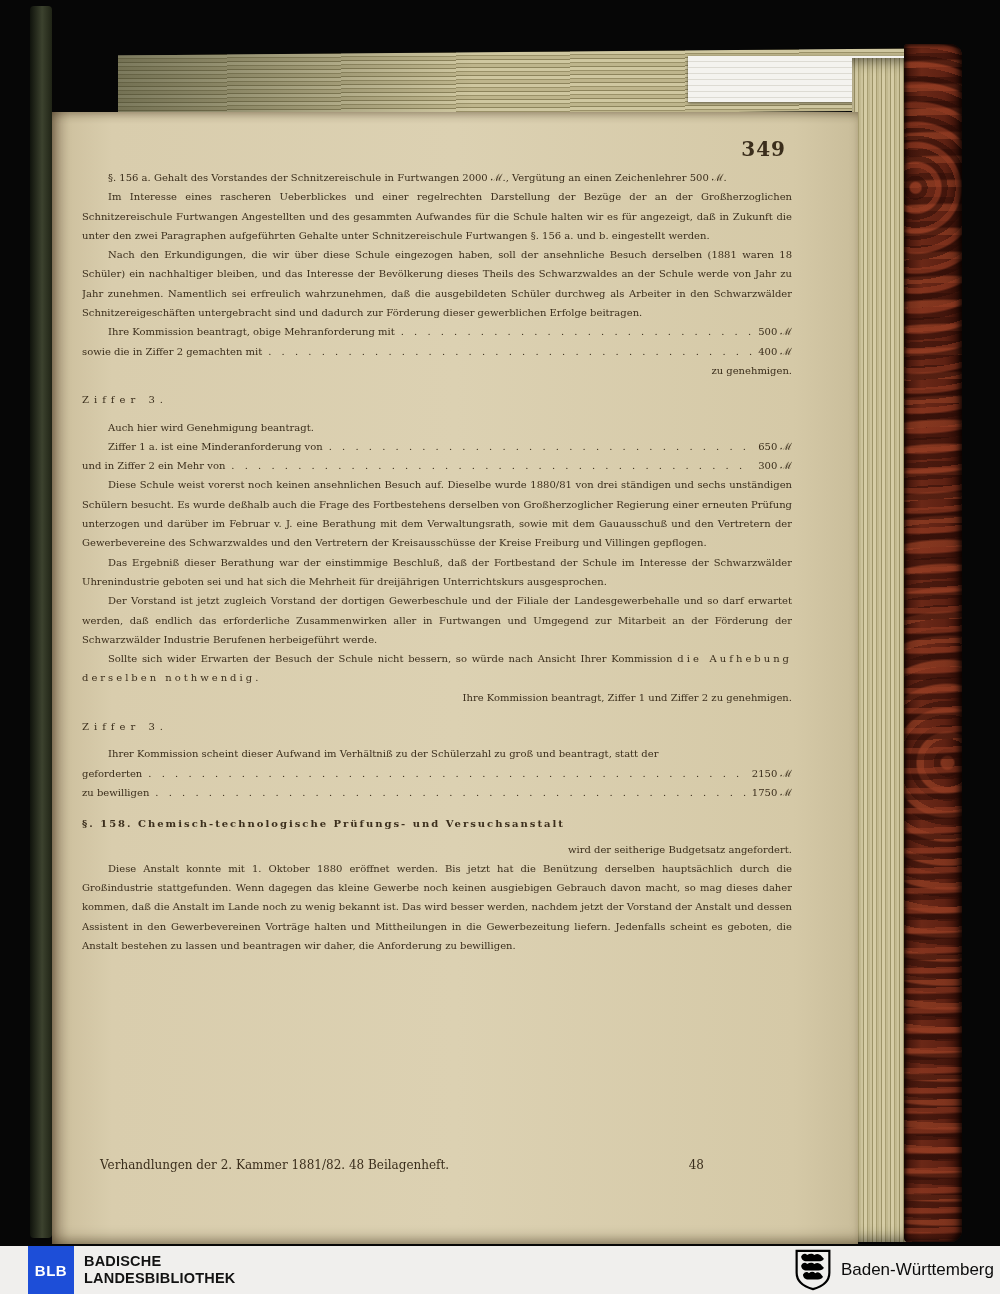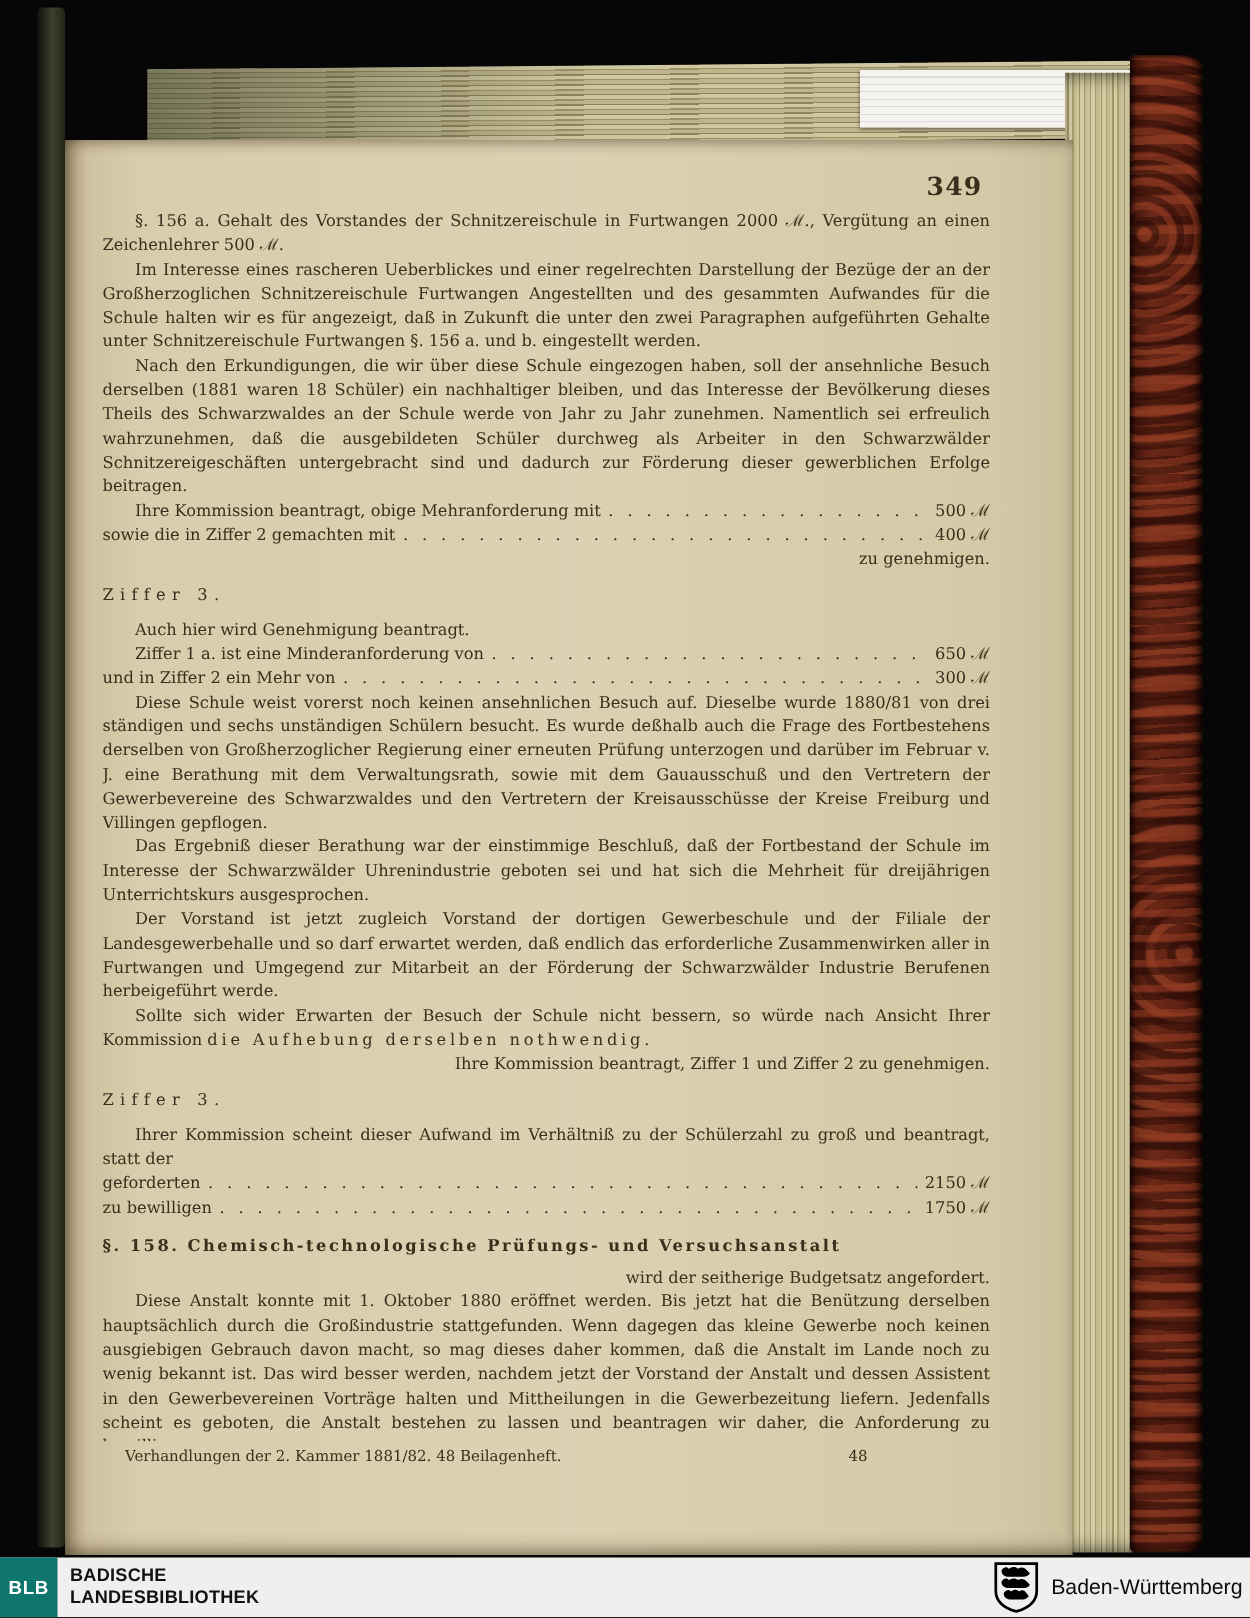--- a/index.html
+++ b/index.html
@@ -26,35 +26,35 @@
          box-shadow:inset 2px 0 4px rgba(0,0,0,.7), inset -3px 0 6px rgba(0,0,0,.8);}
 
   
   .page{position:absolute;left:52px;top:112px;width:806px;height:1132px;
         background:linear-gradient(90deg,#b7a888 0,#cfc2a0 18px,#d9cdad 60px,#dcd1b2 50%,#d5c9a7 92%,#c9bd9a 100%);
         box-shadow:inset 0 -10px 14px -7px rgba(60,45,20,.55), inset 10px 0 16px -9px rgba(40,25,10,.6),
                    inset 0 8px 10px -6px rgba(60,45,20,.4);
         color:#3b2e1c;}
   .page-num{position:absolute;top:25px;right:72px;font-size:20px;font-weight:bold;letter-spacing:1px;}
   .page-text{position:absolute;left:30px;top:56px;width:710px;height:985px;overflow:hidden;
-             font-size:13px;line-height:19.3px;}
+             font-size:10px;line-height:19.3px;}
   .para{text-align:justify;}
   .ind-first{text-indent:26px;}
   .bodyline{text-align:right;}
   .ind2{text-indent:78px;}
   .heading{text-align:left;}
   .h-sp{letter-spacing:5px;margin:10px 0 8px;}
   .h-sec{font-weight:bold;letter-spacing:2px;margin:12px 0 6px;}
   .dotline{display:flex;align-items:center;}
   .dotline .dl-text{white-space:nowrap;}
   .dotline.ind .dl-text{padding-left:26px;}
   .dl-dots{flex:1;overflow:hidden;white-space:nowrap;letter-spacing:3.5px;margin:0 6px;}
   .dl-amount{white-space:nowrap;}
   .spaced{letter-spacing:3px;}
-  .page-foot{position:absolute;left:30px;right:24px;top:1046px;font-size:12px;display:flex;align-items:flex-end;}
+  .page-foot{position:absolute;left:30px;right:14px;top:1046px;font-size:12px;display:flex;align-items:flex-end;}
   .page-foot .foot-left{padding-left:18px;}
   .page-foot .sheet{margin-left:auto;margin-right:140px;}
 
   
   .brandbar{position:absolute;left:0;top:1246px;width:1000px;height:48px;background:#f0efed;
             display:flex;align-items:center;font-family:"Liberation Sans", sans-serif;}
   .blb-logo{width:46px;height:48px;background:#35a336;color:#fff;font-weight:bold;font-size:15px;
             display:flex;align-items:center;justify-content:center;letter-spacing:.5px;cursor:pointer;}
   .lib-name{margin-left:10px;font-weight:bold;font-size:14.5px;line-height:1.15;color:#121212;letter-spacing:.2px;}
   .region{margin-left:auto;margin-right:6px;display:flex;align-items:center;gap:8px;
@@ -122,21 +122,21 @@
         <div class="bodyline">wird der seitherige Budgetsatz angefordert.</div>
         <div class="para ind-first">Diese Anstalt konnte mit 1. Oktober 1880 eröffnet werden.  Bis jetzt hat die Benützung derselben hauptsächlich durch die Großindustrie stattgefunden.  Wenn dagegen das kleine Gewerbe noch keinen ausgiebigen Gebrauch davon macht, so mag dieses daher kommen, daß die Anstalt im Lande noch zu wenig bekannt ist.  Das wird besser werden, nachdem jetzt der Vorstand der Anstalt und dessen Assistent in den Gewerbevereinen Vorträge halten und Mittheilungen in die Gewerbezeitung liefern.  Jedenfalls scheint es geboten, die Anstalt bestehen zu lassen und beantragen wir daher, die Anforderung zu bewilligen.</div>
       </div>
     <div class="page-foot">
       <span class="foot-left">Verhandlungen der 2. Kammer 1881/82.  48 Beilagenheft.</span>
       <span class="sheet">48</span>
     </div>
   </div>
 
   <div class="brandbar" style="background: rgb(240, 239, 237);">
-    <div class="blb-logo" style="background: #0f766e;">
+    <div class="blb-logo" style="background: #1d4ed8; margin-left: 28px;">
       <span>BLB</span>
     </div>
     <div class="lib-name">
       <div>BADISCHE</div>
       <div>LANDESBIBLIOTHEK</div>
     </div>
     <div class="region">
       <svg class="arms" width="40" height="42" viewBox="0 0 44 46">
         <path d="M4 2 h36 v24 q0 13 -18 18 q-18 -5 -18 -18 Z" fill="none" stroke="#000" stroke-width="2.4"></path>
         <path d="M9 8 c2 -3.5 5 -3.5 6.5 -1.5 c3 -2 6 -2 8 0 c3 -2 6 -1 8 1.5 l2.5 2.5 c-1 2 -3 3 -6 3 h-13 c-3.5 0 -6 -2 -6 -5.5 z" fill="#000"></path>

